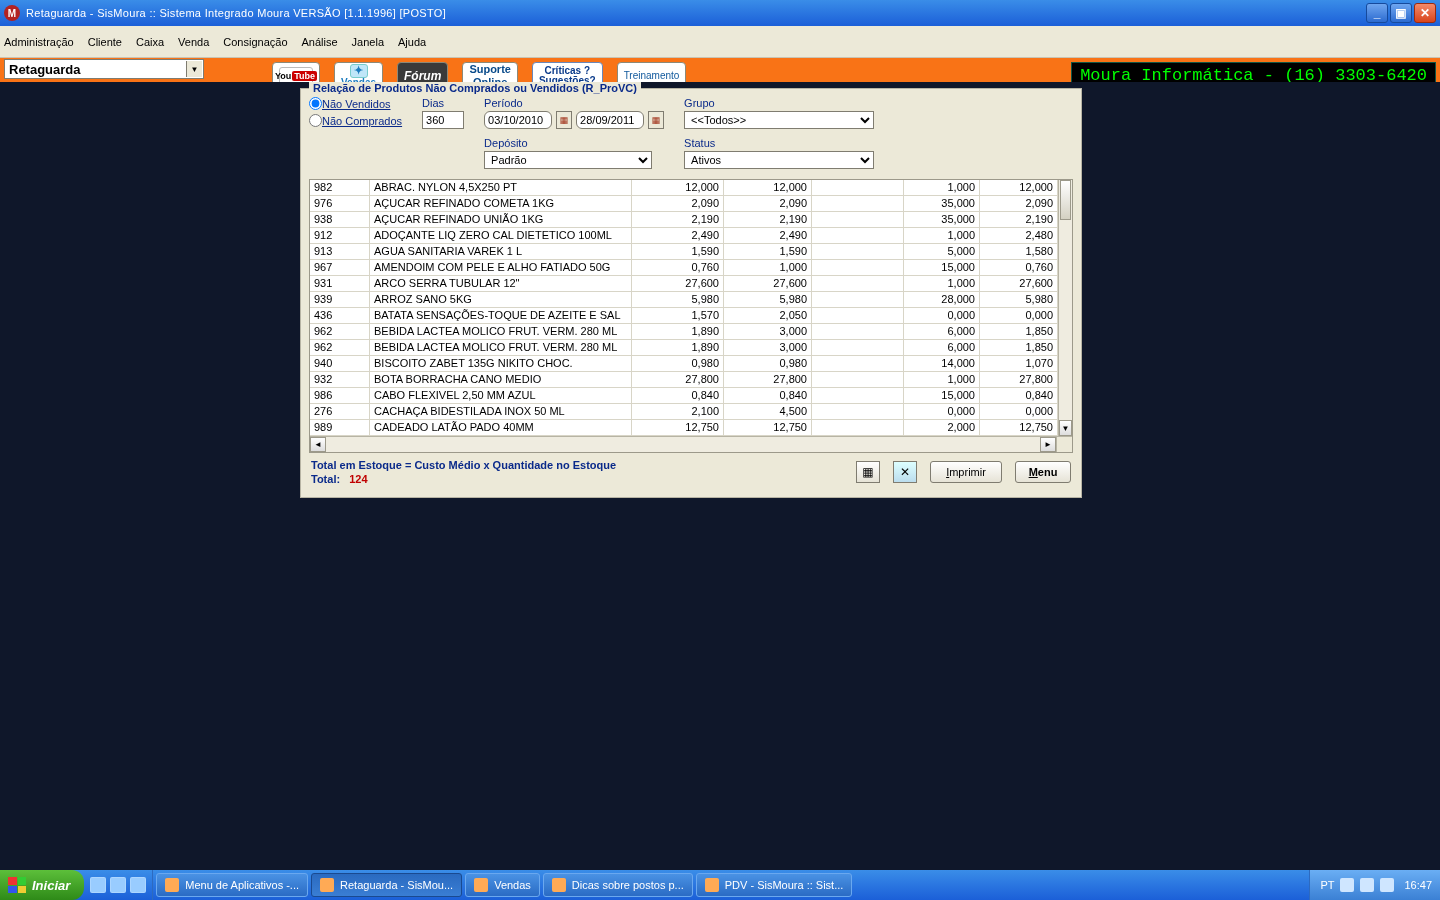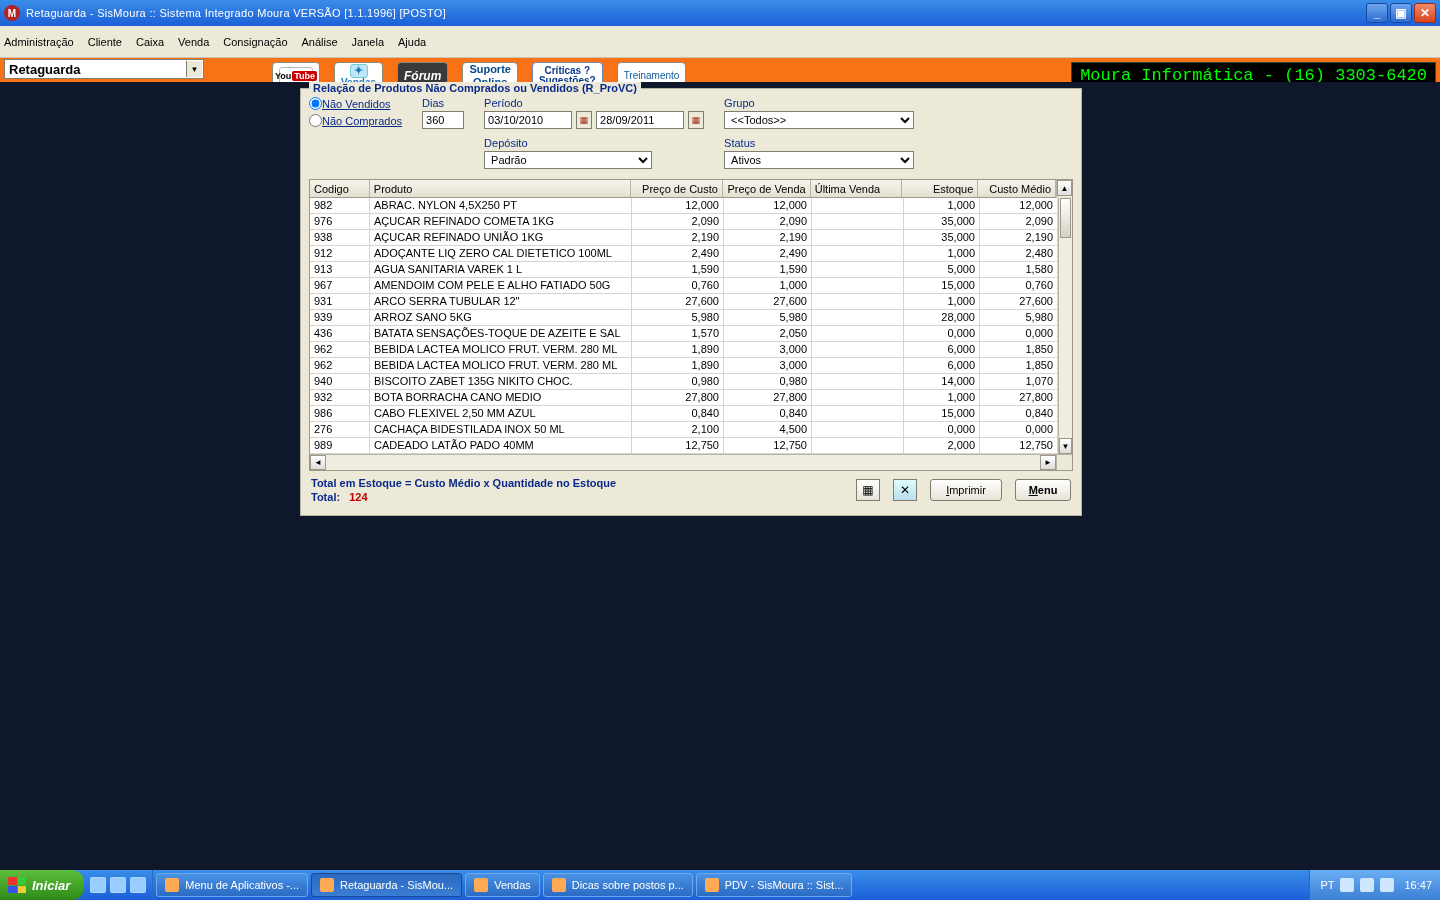--- a/index.html
+++ b/index.html
@@ -51,21 +51,21 @@
   .fieldset-inner { margin:-6px 8px 8px 8px; }
 
   .filters { display:flex; gap:20px; font-size:11px; padding:2px 0 6px 0; align-items:flex-start; }
   .radio-col { display:flex; flex-direction:column; gap:4px; color:#0a2a8a; }
   .radio-row { display:flex; align-items:center; }
   .radio-row label { text-decoration:underline; cursor:pointer; color:#0a2a8a; }
   .fld { display:flex; flex-direction:column; gap:2px; }
   .fld .lab { color:#0a2a8a; }
   .fld .row { display:flex; align-items:center; gap:4px; }
   .txt { border:1px solid #7f7c70; background:#fff; height:18px; padding:0 3px; font-size:11px; }
-  .datepick { width:88px; }
+  .datepick { width:68px;border-radius:6px; }
   .calbtn { width:16px; height:18px; border:1px solid #7f7c70; background:#ece9d8; display:flex; align-items:center; justify-content:center; font-size:9px; color:#a03018; cursor:pointer; }
   .sel { border:1px solid #7f7c70; background:#fff; height:18px; font-size:11px; padding:0 2px; }
   .sel.grupo { width:190px; }
   .sel.depos { width:168px; }
   .sel.status { width:190px; }
 
   .filters2 { display:flex; gap:30px; align-items:center; padding:4px 0; color:#0a2a8a; }
   .chkrow { display:flex; align-items:center; gap:4px; }
 
   .btn { height:22px; min-width:62px; border:1px solid #7f7c70; background:linear-gradient(#fff,#e6e3d6); border-radius:3px; font-size:11px; cursor:pointer; display:flex; align-items:center; justify-content:center; }
@@ -225,32 +225,20 @@
           </select>
           <span class="lab" style="margin-top:6px">Status</span>
           <select class="sel status">
             <option>Ativos</option>
           </select>
         </div>
       </div>
 
 
       <div class="tablewrap">
-        <div class="thead">
-          <div class="th c-cod">Codigo</div>
-          <div class="th c-prod">Produto</div>
-          <div class="th c-pc">Preço de Custo</div>
-          <div class="th c-pv">Preço de Venda</div>
-          <div class="th c-uv">Última Venda</div>
-          <div class="th c-est">Estoque</div>
-          <div class="th c-cm">Custo Médio</div>
-          <div class="vscroll" style="height:18px">
-              <div class="arrow">▲</div>
-            </div>
-        </div>
         <div class="tbody">
           <div class="rows" id="rows">
               <div class="tr">
                 <div class="td c-cod">982</div>
                 <div class="td c-prod">ABRAC. NYLON 4,5X250 PT</div>
                 <div class="td c-pc num">12,000</div>
                 <div class="td c-pv num">12,000</div>
                 <div class="td c-uv"></div>
                 <div class="td c-est num">1,000</div>
                 <div class="td c-cm num">12,000</div>

